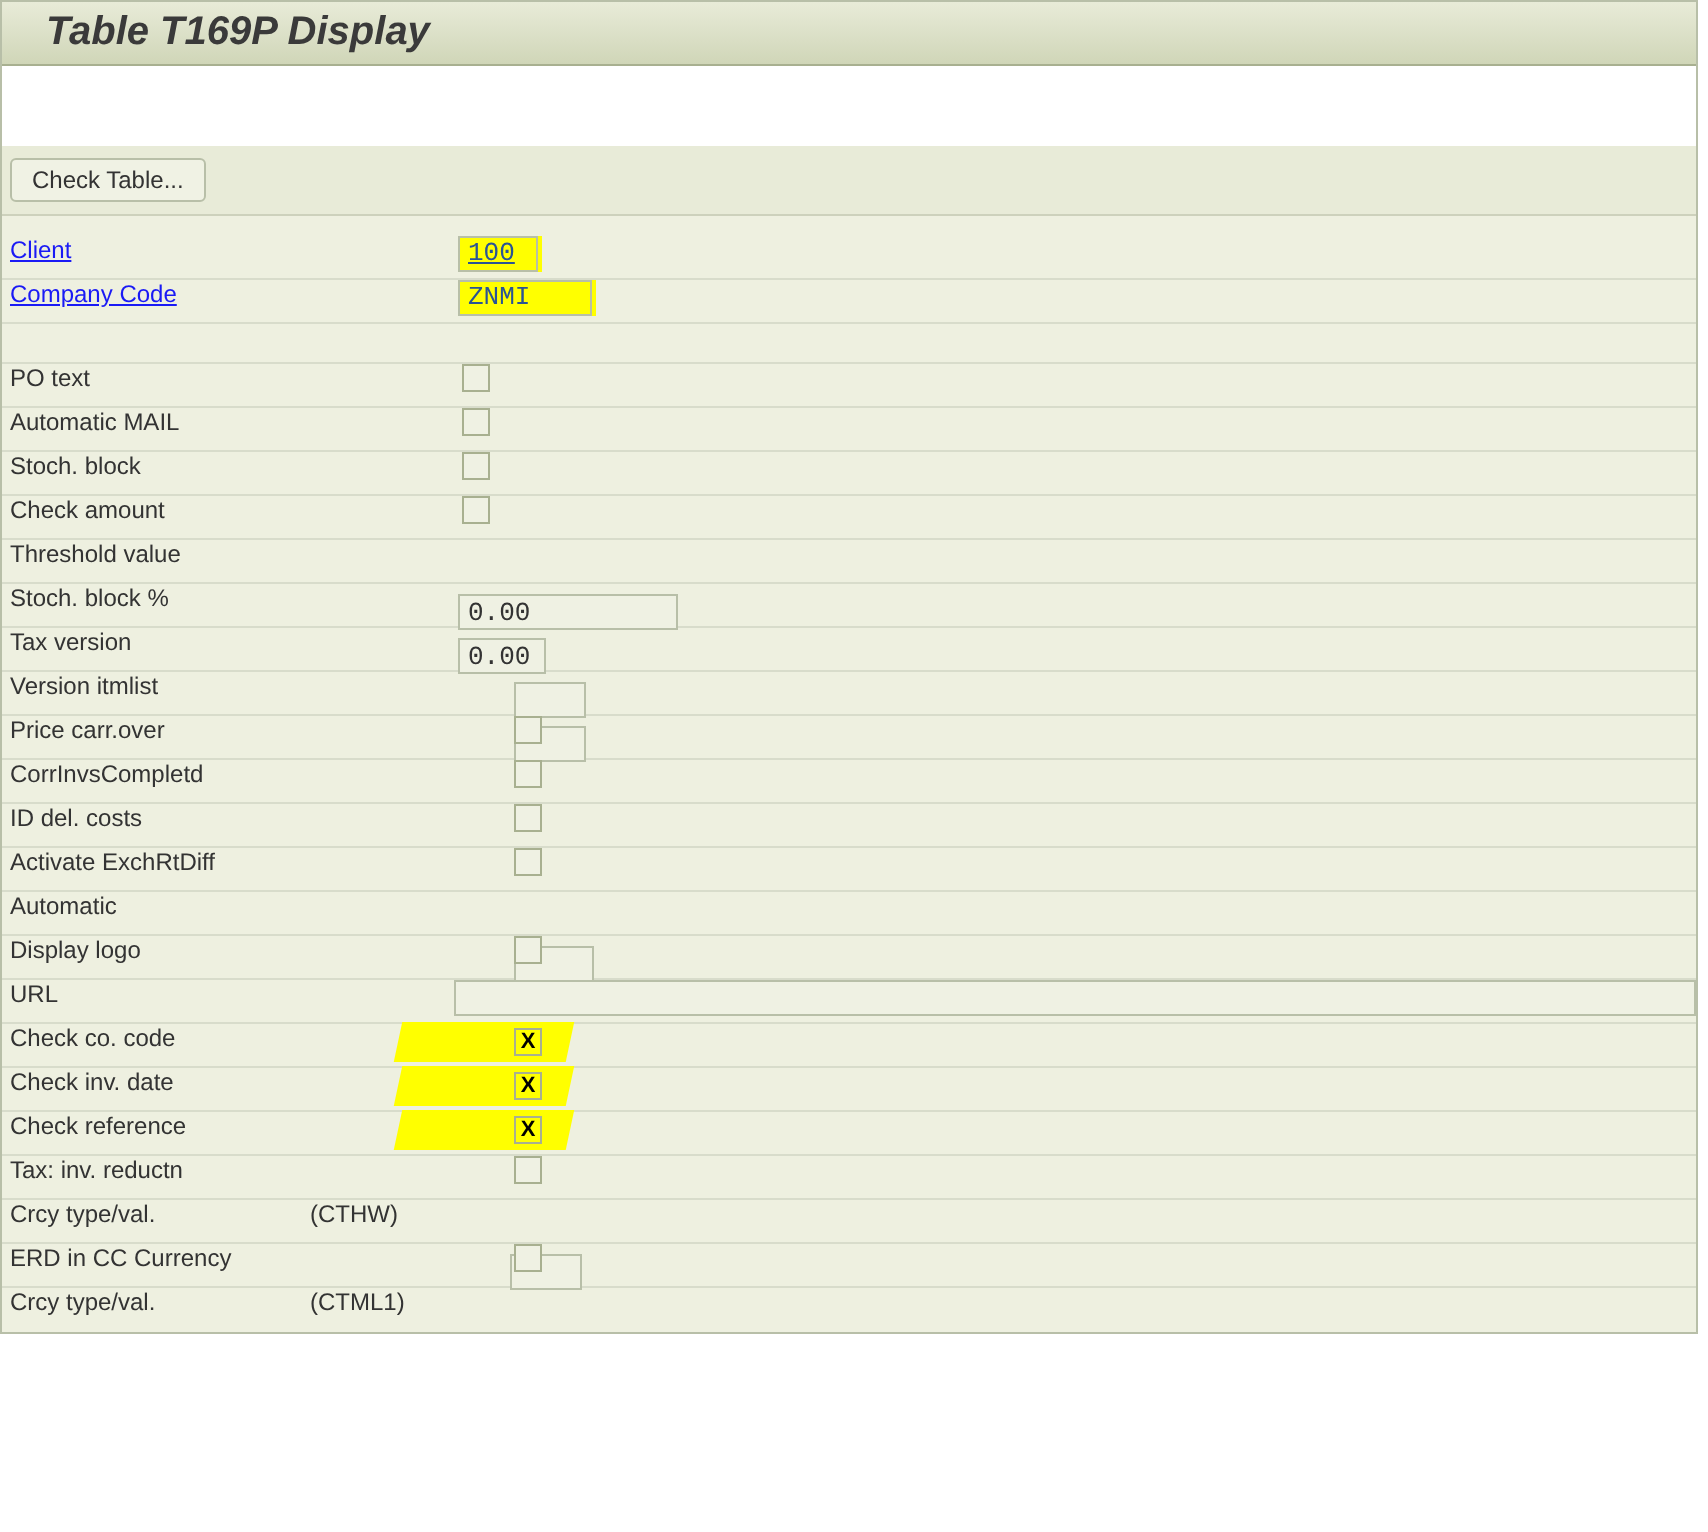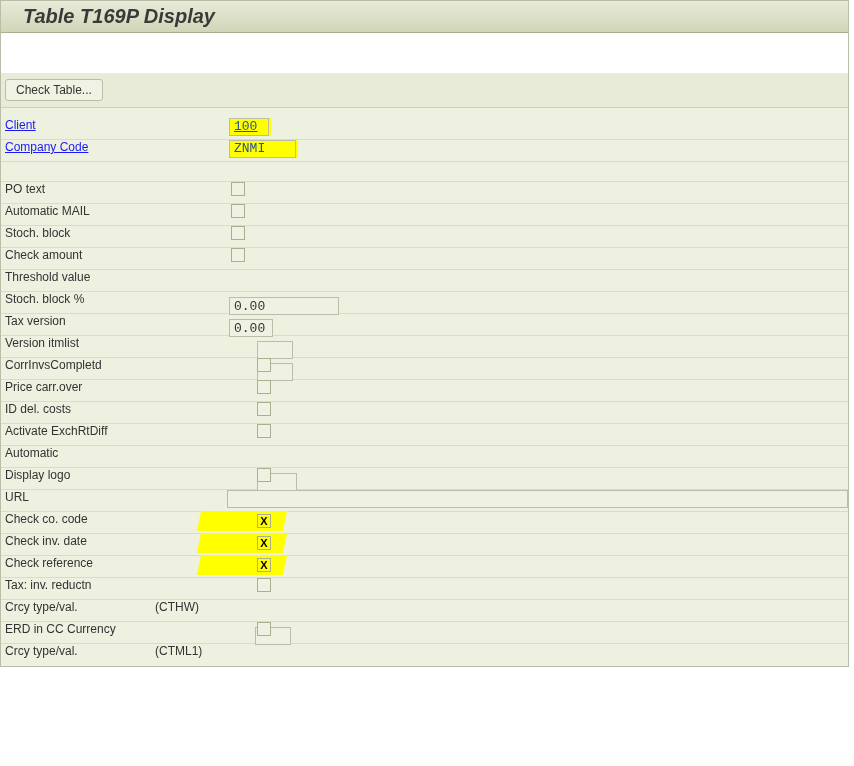--- a/index.html
+++ b/index.html
@@ -210,26 +210,26 @@
       <span class="label">Tax version</span>
       <span style="width:74px"></span>
       <input class="txt-input tiny" style="margin-left: 28px;">
     </div>
     <div class="row">
       <span class="label">Version itmlist</span>
       <span style="width:74px"></span>
       <input class="txt-input tiny" style="margin-left: 28px;">
     </div>
     <div class="row">
+      <span class="label">Price carr.over</span>
+      <span style="width:74px"></span>
+      <span class="chk indent"></span>
+    </div>
+    <div class="row">
       <span class="label">CorrInvsCompletd</span>
-      <span style="width:74px"></span>
-      <span class="chk indent"></span>
-    </div>
-    <div class="row">
-      <span class="label">Price carr.over</span>
       <span style="width:74px"></span>
       <span class="chk indent"></span>
     </div>
     <div class="row">
       <span class="label">ID del. costs</span>
       <span style="width:74px"></span>
       <span class="chk indent"></span>
     </div>
     <div class="row">
       <span class="label">Activate ExchRtDiff</span>

